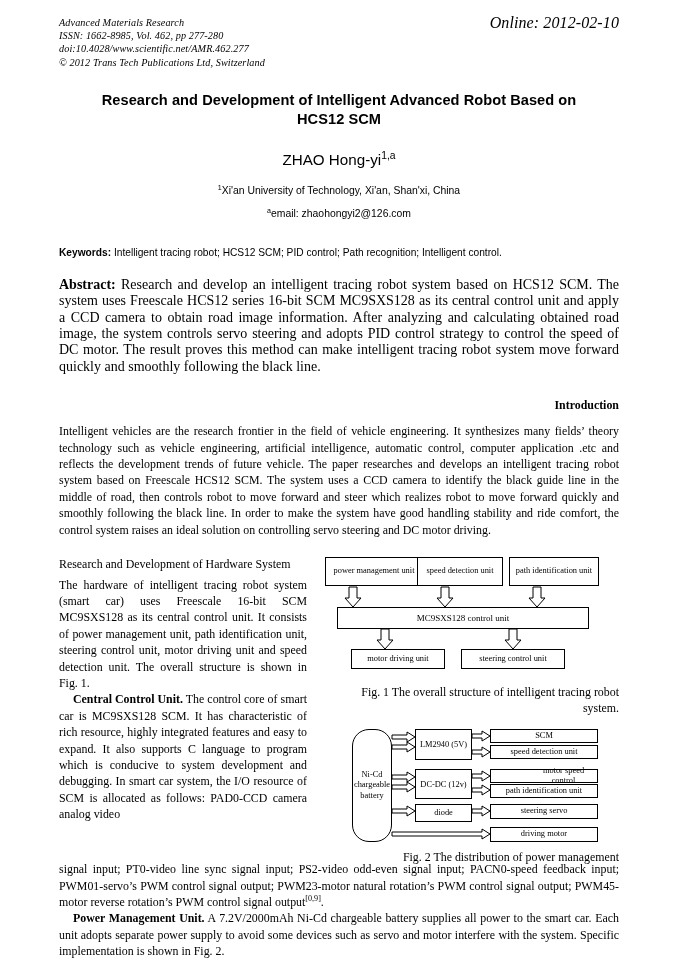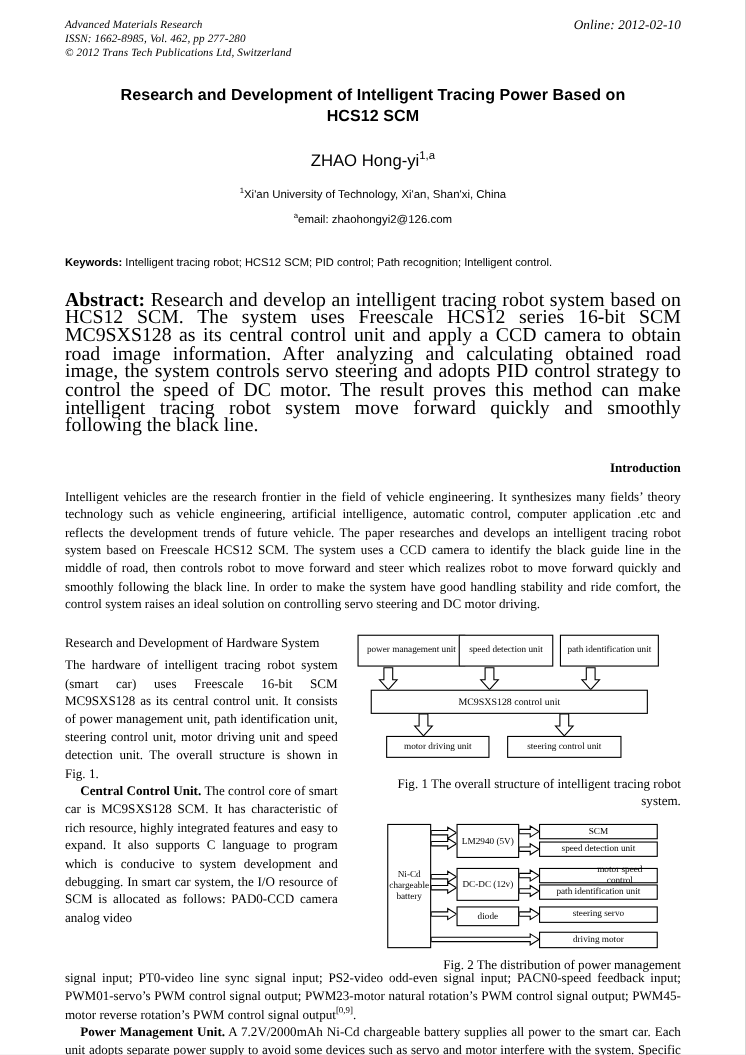--- a/index.html
+++ b/index.html
@@ -30,21 +30,21 @@
     font-style: italic;
     font-size: 10.2px;
     line-height: 13.2px;
     letter-spacing: 0.1px;
   }
   .jhead .online {
     position: absolute;
     right: 0;
     top: 0;
     font-style: italic;
-    font-size: 12px;
+    font-size: 16px;
     white-space: nowrap;
   }
   .jhead div { white-space: nowrap; }
 
   
   .title {
     margin-top: 22px;
     text-align: center;
     font-family: "Liberation Sans", "DejaVu Sans", sans-serif;
     font-weight: bold;
@@ -80,21 +80,21 @@
     margin-top: 25px;
     font-family: "Liberation Sans", "DejaVu Sans", sans-serif;
     font-size: 10.2px;
     line-height: 14px;
     text-align: justify;
   }
   .keywords b, .abstract b { font-weight: bold; }
 
   .abstract {
     margin-top: 17px;
-    font-size: 18px;
+    font-size: 14px;
     line-height: 16.4px;
     text-align: justify;
   }
   .abstract b {
     font-family: "Liberation Serif", "DejaVu Serif", serif;
   }
 
   .h1 {
     margin-top: 22px;
     font-weight: bold;
@@ -184,26 +184,27 @@
 </style>
 </head>
 <body>
 
 <div class="page">
   <div class="content">
 
     <div class="jhead">
       <div>Advanced Materials Research</div>
       <div>ISSN: 1662-8985, Vol. 462, pp 277-280</div>
+      <div>doi:10.4028/www.scientific.net/AMR.462.277</div>
       <div>© 2012 Trans Tech Publications Ltd, Switzerland</div>
       <div class="online">Online: 2012-02-10</div>
     </div>
 
     <div class="title">
-      <span>Research and Development of Intelligent Tracing Power Based on</span><br>
+      <span>Research and Development of Intelligent Advanced Robot Based on</span><br>
       <span>HCS12 SCM</span>
     </div>
 
     <div class="authors">
       <span>ZHAO Hong-yi</span><sup>1,a</sup>
     </div>
 
     <div class="affil">
       <sup>1</sup><span>Xi'an University of Technology, Xi'an, Shan'xi, China</span>
     </div>
@@ -285,21 +286,21 @@
                 <path d="M147 22 L157 22 L157 19 L165 24 L157 29 L157 26 L147 26 Z"></path>
 
                 <path d="M147 46 L157 46 L157 43 L165 48 L157 53 L157 50 L147 50 Z"></path>
 
                 <path d="M147 60 L157 60 L157 57 L165 62 L157 67 L157 64 L147 64 Z"></path>
 
                 <path d="M147 81 L157 81 L157 78 L165 83 L157 88 L157 85 L147 85 Z"></path>
               </g>
             </svg>
 
-            <div class="bx" style="left:27px; top:1px; width:40px; height:113px; line-height:10.4px;">Ni-Cd chargeable battery</div>
+            <div class="bx" style="left:27px; top:1px; width:40px; height:113px; line-height:10.4px;border-radius:17px;">Ni-Cd chargeable battery</div>
             <div class="bx" style="left:90px; top:1px; width:57px; height:31px; line-height:11px;">LM2940 (5V)</div>
             <div class="bx" style="left:90px; top:41px; width:57px; height:30px; line-height:11px;">DC-DC (12v)</div>
             <div class="bx" style="left:90px; top:76px; width:57px; height:18px;">diode</div>
 
             <div class="bx" style="left:165px; top:1px; width:108px; height:14px;">SCM</div>
             <div class="bx" style="left:165px; top:17px; width:108px; height:14px;">speed detection unit</div>
             <div class="bx" style="left:165px; top:41px; width:108px; height:14px;padding-left:40px;">motor speed control</div>
             <div class="bx" style="left:165px; top:56px; width:108px; height:14px;">path identification unit</div>
             <div class="bx" style="left:165px; top:76px; width:108px; height:15px;">steering  servo</div>
             <div class="bx" style="left:165px; top:99px; width:108px; height:15px;">driving motor</div>

